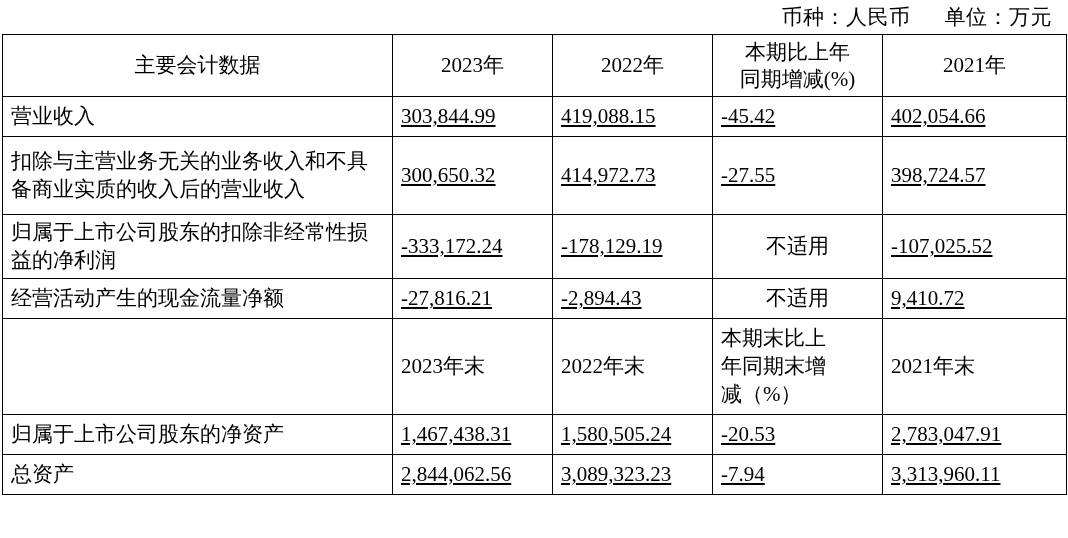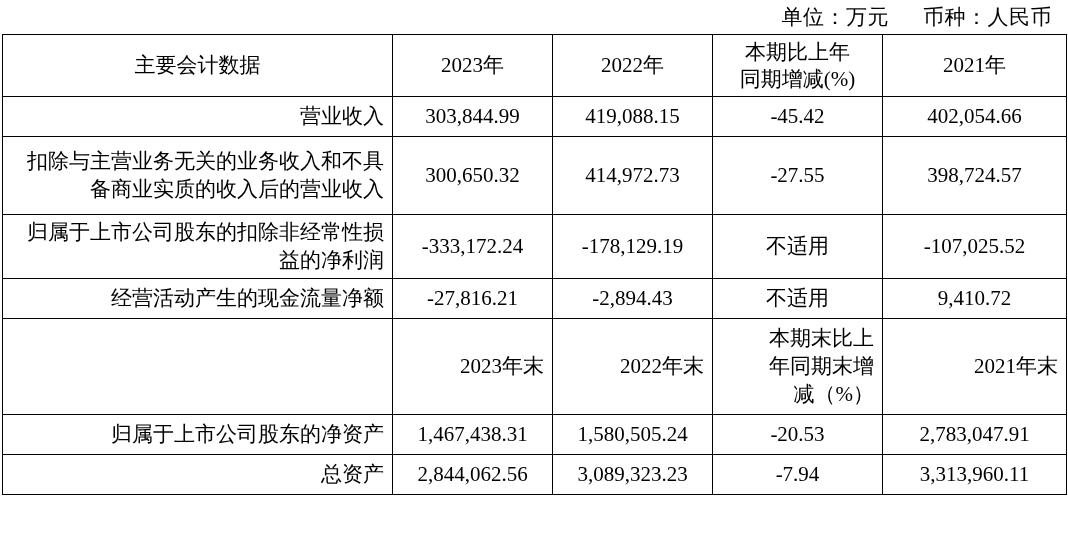--- a/index.html
+++ b/index.html
@@ -47,54 +47,55 @@
     padding: 4px 8px;
     vertical-align: middle;
     box-sizing: border-box;
   }
   .col-label { width: 390px; }
   .col-num   { width: 160px; }
   .col-pct   { width: 170px; }
   .col-num3  { width: 184px; }
 
   .label-cell {
-    text-align: right;
+    text-align: left;
     padding-left: 6px;
     font-family: Liberation Serif, serif;
   }
   .num-cell {
-    text-align: center;
+    text-align: left;
     padding-right: 10px;
     white-space: nowrap;
+    text-decoration: underline;
   }
   .center-cell {
     text-align: center;
   }
   .header-row td {
     text-align: center;
     height: 62px;
   }
   .header-row .hdr-multi {
     line-height: 1.25;
   }
   .row-tall td { height: 78px; }
   .row-mid td  { height: 62px; }
   .row-norm td { height: 40px; }
-  .section-row td { height: 96px; text-align: right; }
+  .section-row td { height: 96px; text-align: left; }
   .section-row .empty-label { border-right: 1px solid #000; }
   .nowrap { white-space: nowrap; }
 </style>
 </head>
 <body>
 
 <div class="page">
 
   <div class="unit-line">
+    <span class="unit-item">币种：人民币</span>
     <span class="unit-item">单位：万元</span>
-    <span class="unit-item">币种：人民币</span>
   </div>
 
   <table class="fin">
     <colgroup>
       <col class="col-label">
       <col class="col-num">
       <col class="col-num">
       <col class="col-pct">
       <col class="col-num3">
     </colgroup>

